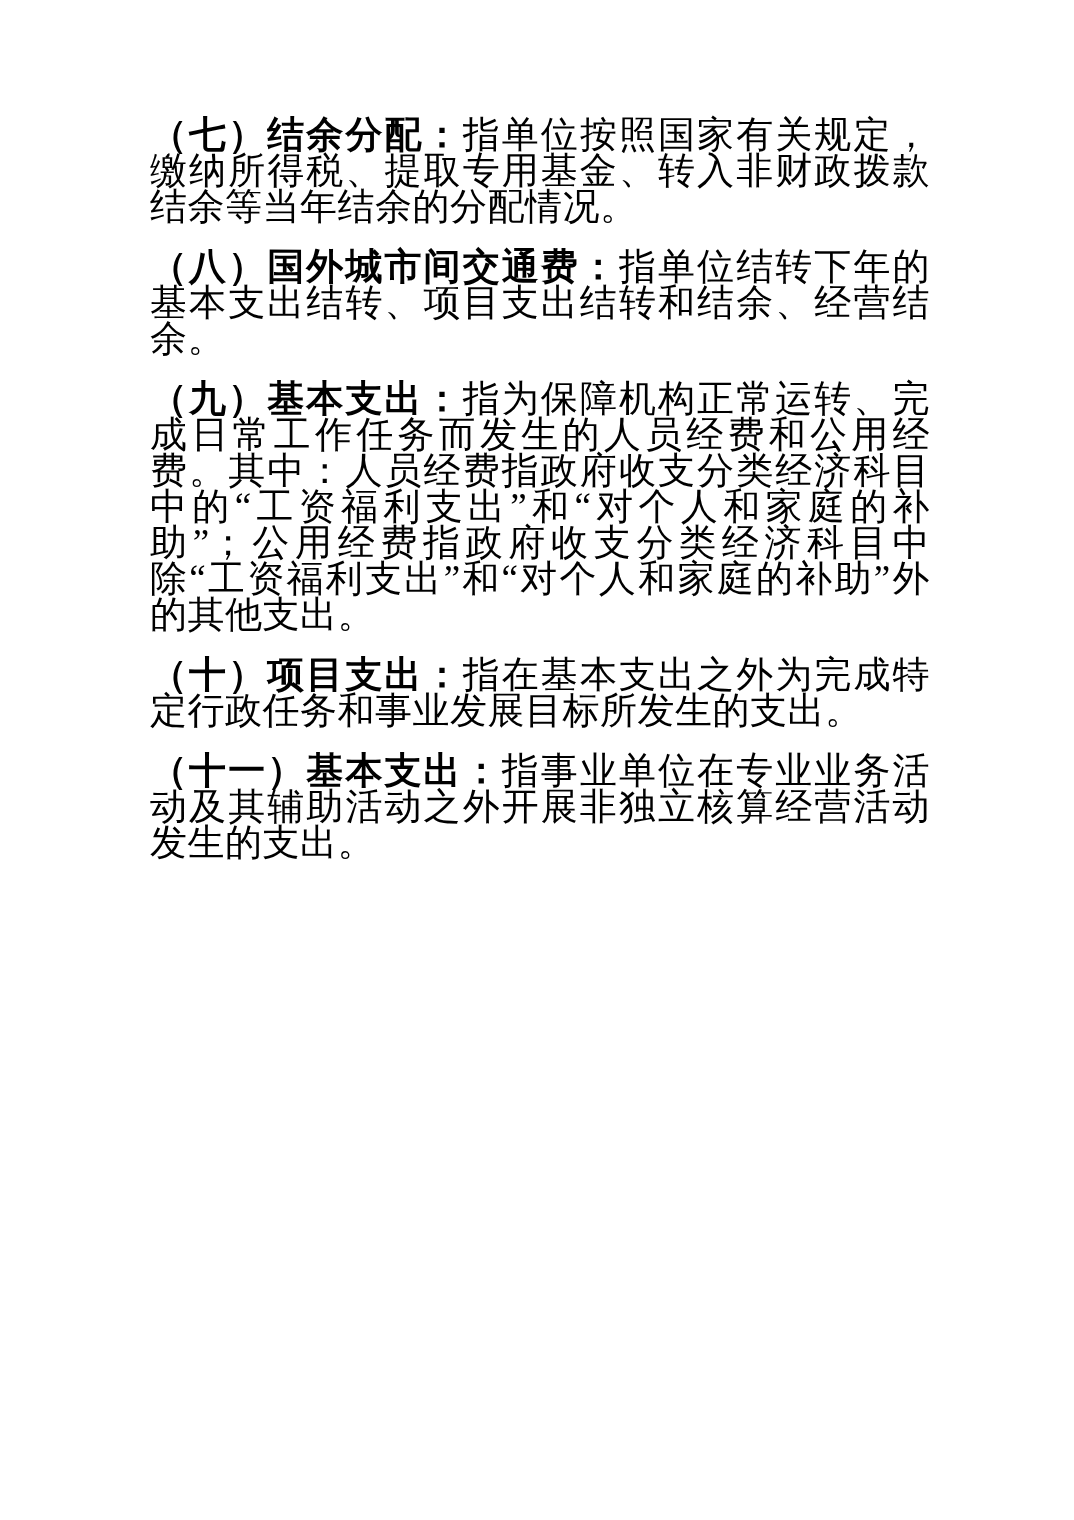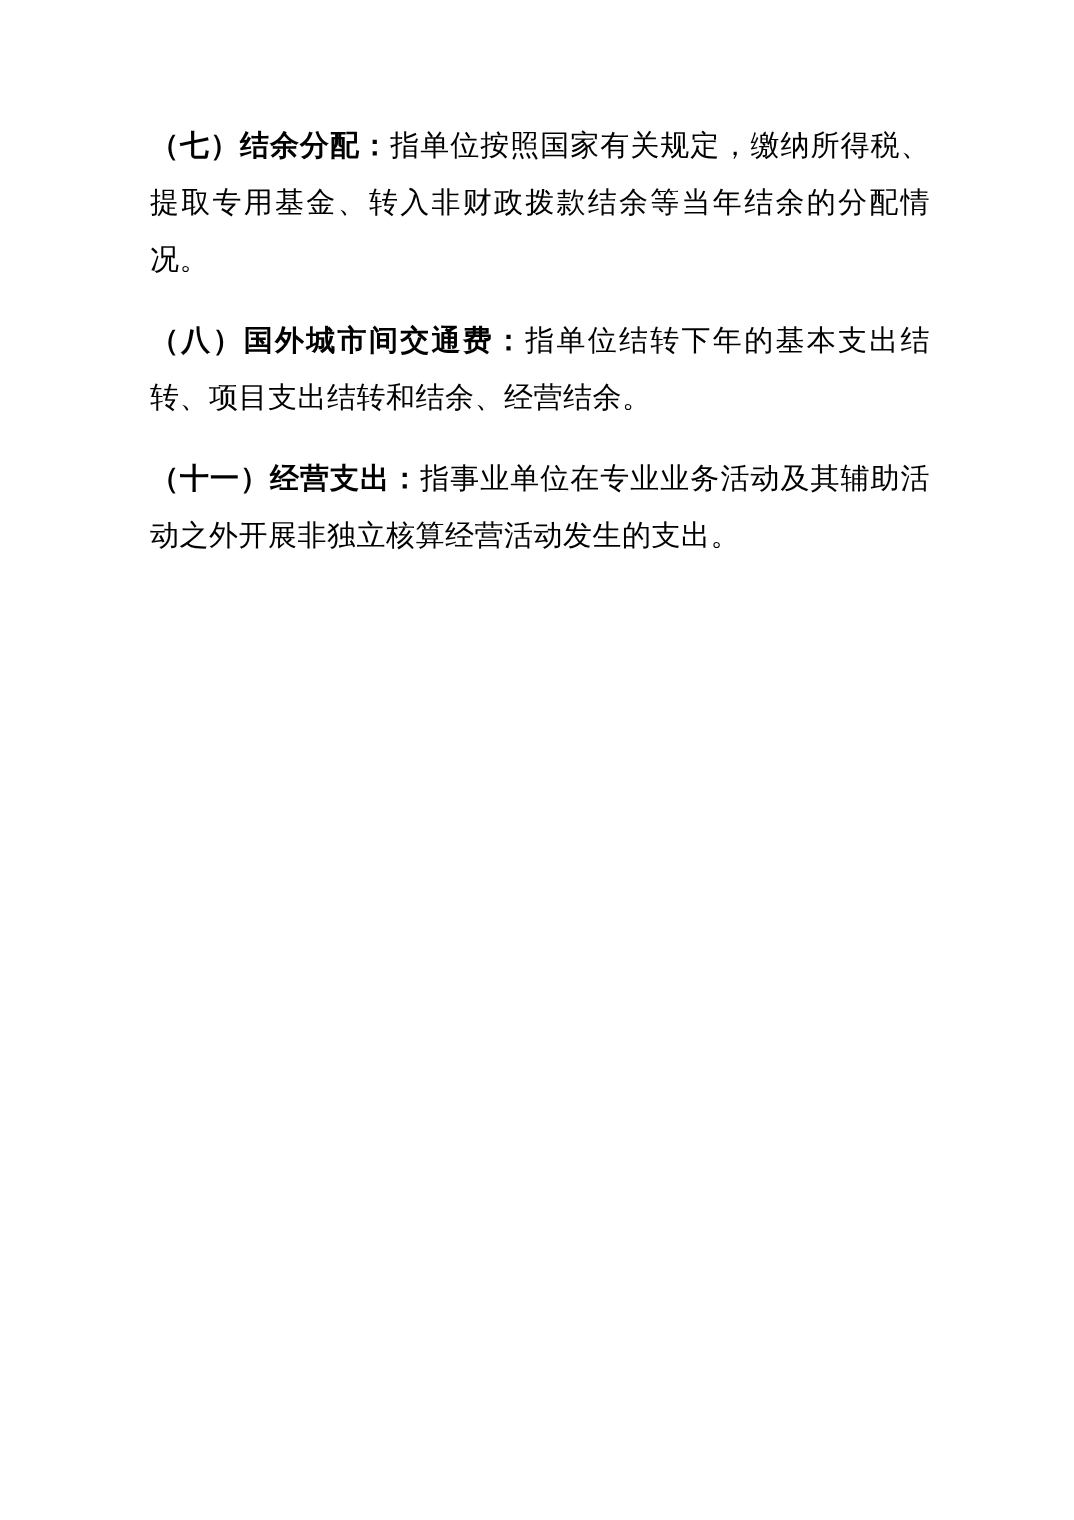--- a/index.html
+++ b/index.html
@@ -14,22 +14,22 @@
     background: #ffffff;
     overflow: hidden;
     box-sizing: border-box;
     padding: 117px 144px 0 150px;
     font-family: "Liberation Serif", "DejaVu Serif", serif;
     color: #000000;
   }
   .para {
     margin: 0 0 0 0;
     padding-top: 24px;
-    font-size: 29px;
-    line-height: 57px;
+    font-size: 37px;
+    line-height: 36px;
     text-align: justify;
     letter-spacing: 0.5px;
     color: #000000;
   }
   .para:first-child {
     padding-top: 0;
   }
   .term {
     font-weight: 700;
     font-family: "Liberation Sans", "DejaVu Sans", sans-serif;
@@ -37,18 +37,20 @@
 </style>
 </head>
 <body>
 
 <div class="doc-page">
 
   <p class="para"><span class="term">（七）结余分配：</span><span>指单位按照国家有关规定，缴纳所得税、提取专用基金、转入非财政拨款结余等当年结余的分配情况。</span></p>
 
   <p class="para"><span class="term">（八）国外城市间交通费：</span><span>指单位结转下年的基本支出结转、项目支出结转和结余、经营结余。</span></p>
 
+  <p class="para"><span class="term">（九）基本支出：</span><span>指为保障机构正常运转、完成日常工作任务而发生的人员经费和公用经费。其中：人员经费指政府收支分类经济科目中的“工资福利支出”和“对个人和家庭的补助”；公用经费指政府收支分类经济科目中除“工资福利支出”和“对个人和家庭的补助”外的其他支出。</span></p>
 
+  <p class="para"><span class="term">（十）项目支出：</span><span>指在基本支出之外为完成特定行政任务和事业发展目标所发生的支出。</span></p>
 
-  <p class="para"><span class="term">（十一）经营支出：</span><span>指事业单位在专业业务活动及其辅助活动之外开展非独立核算经营活动发生的支出。</span></p>
+  <p class="para"><span class="term">（十一）基本支出：</span><span>指事业单位在专业业务活动及其辅助活动之外开展非独立核算经营活动发生的支出。</span></p>
 
 
 </div>
 
 </body></html>

